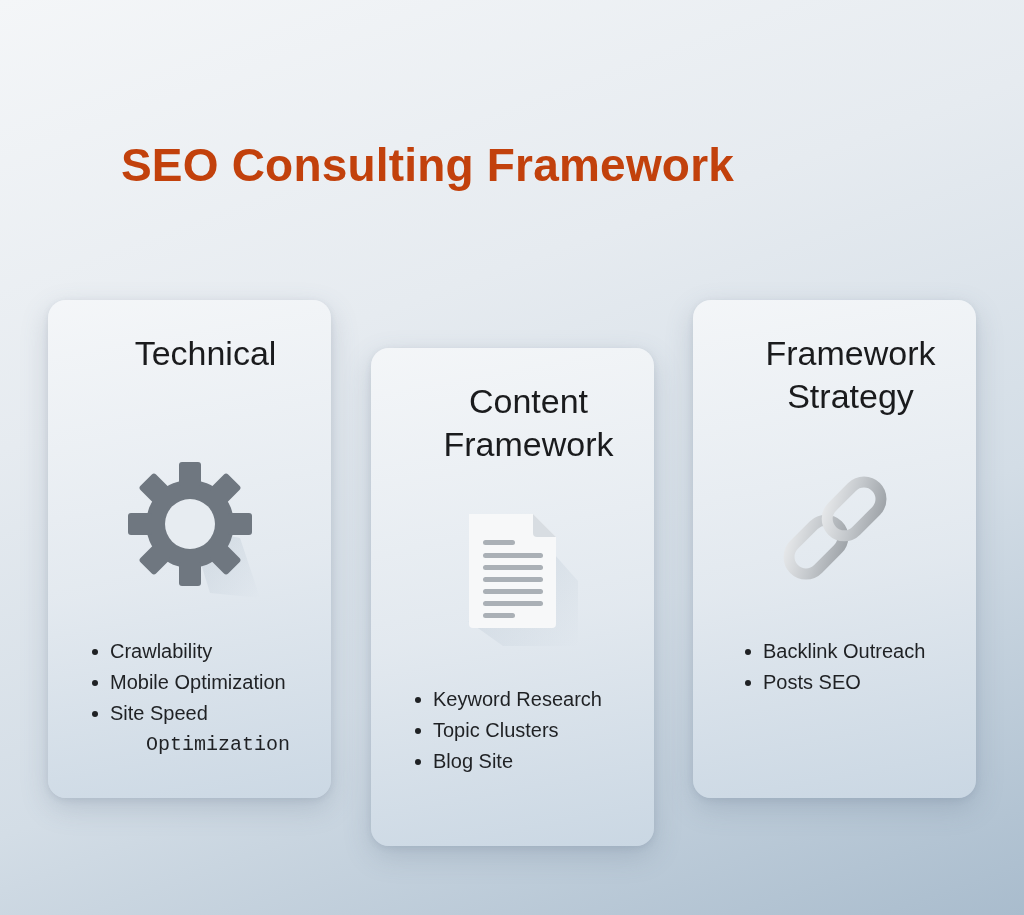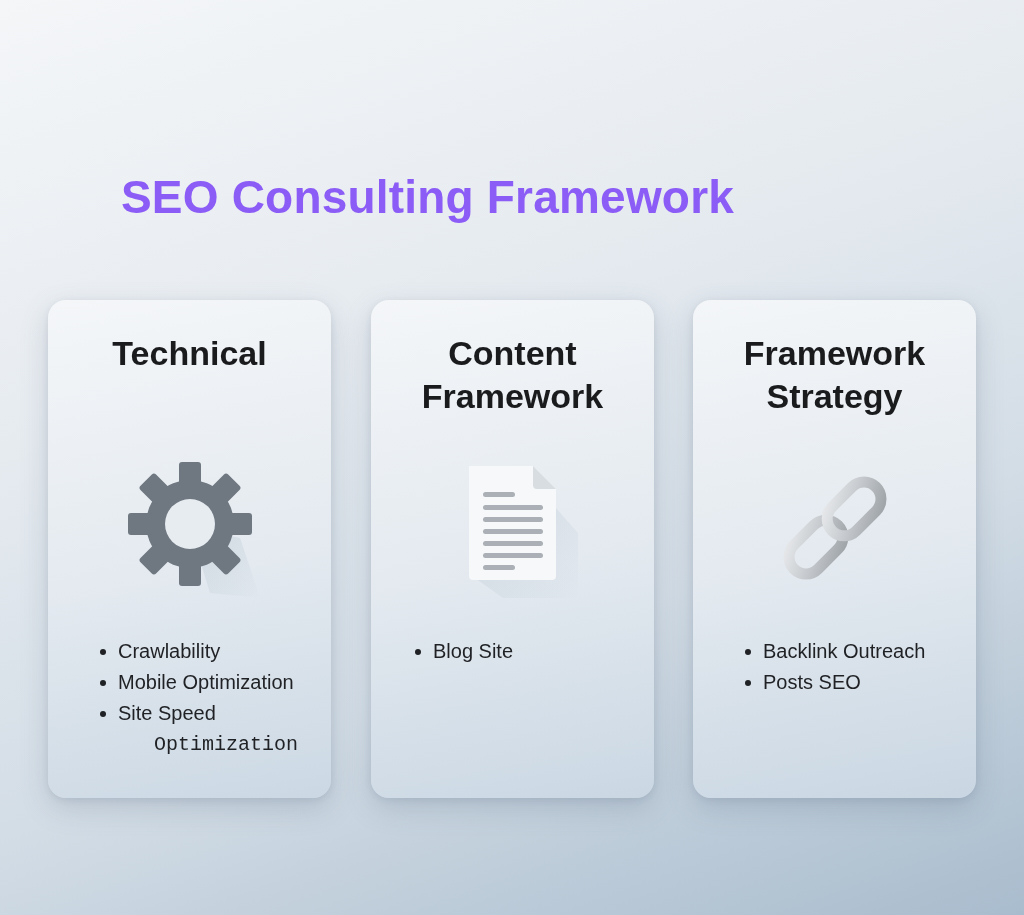--- a/index.html
+++ b/index.html
@@ -12,57 +12,56 @@
     font-family: "Liberation Sans", "DejaVu Sans", sans-serif;
     background: linear-gradient(160deg, #f4f6f8 0%, #e6ebf0 35%, #d3dde6 65%, #a9bccd 100%);
     color: #1c1e20;
   }
   .title {
     position: absolute;
     top: 138px; left: 0; width: 855px;
     text-align: center;
     font-size: 46px;
     font-weight: bold;
-    color: #8b5cf6;
+    color: #c2410c;
     letter-spacing: 0.2px;
-    margin-top: 32px;
   }
   .card {
     position: absolute;
     top: 300px;
     width: 283px;
     height: 498px;
     border-radius: 18px;
     background: linear-gradient(170deg, rgba(245,247,249,0.92) 0%, rgba(228,234,240,0.9) 55%, rgba(203,216,228,0.92) 100%);
     box-shadow: 0 10px 28px rgba(80,100,125,0.22), 0 2px 6px rgba(80,100,125,0.12);
   }
   .card-1 { left: 48px; }
-  .card-2 { left: 371px; }
+  .card-2 { left: 371px; margin-top: 48px; }
   .card-3 { left: 693px; }
   .card-title {
     position: absolute;
-    top: 32px; left: 0; width: 100%;
+    top: 32px; left: 16px; width: 100%;
     text-align: center;
     font-size: 34px;
-    font-weight: bold;
+    font-weight: normal;
     line-height: 43px;
     color: #1a1b1d;
   }
   .card-icon {
     position: absolute;
     top: 158px;
     left: 50%;
     transform: translateX(-50%);
     width: 140px; height: 140px;
     display: flex; align-items: center; justify-content: center;
   }
   .card-list {
     position: absolute;
     top: 336px;
-    left: 50px;
+    left: 42px;
     margin: 0; padding: 0;
     list-style: none;
     font-size: 20px;
     line-height: 31px;
     color: #1f2124;
   }
   .card-list li { position: relative; padding-left: 20px; }
   .card-list li::before {
     content: "";
     position: absolute;
@@ -139,20 +138,22 @@
         <rect x="40" y="47" width="60" height="5" rx="2.5"></rect>
         <rect x="40" y="59" width="60" height="5" rx="2.5"></rect>
         <rect x="40" y="71" width="60" height="5" rx="2.5"></rect>
         <rect x="40" y="83" width="60" height="5" rx="2.5"></rect>
         <rect x="40" y="95" width="60" height="5" rx="2.5"></rect>
         <rect x="40" y="107" width="32" height="5" rx="2.5"></rect>
       </g>
     </svg>
   </div>
   <ul class="card-list">
+    <li>Keyword Research</li>
+    <li>Topic Clusters</li>
     <li>Blog Site</li>
   </ul>
 </div>
 
 <div class="card card-3">
   <div class="card-title">
     <div>Framework</div>
     <div>Strategy</div>
   </div>
   <div class="card-icon">

